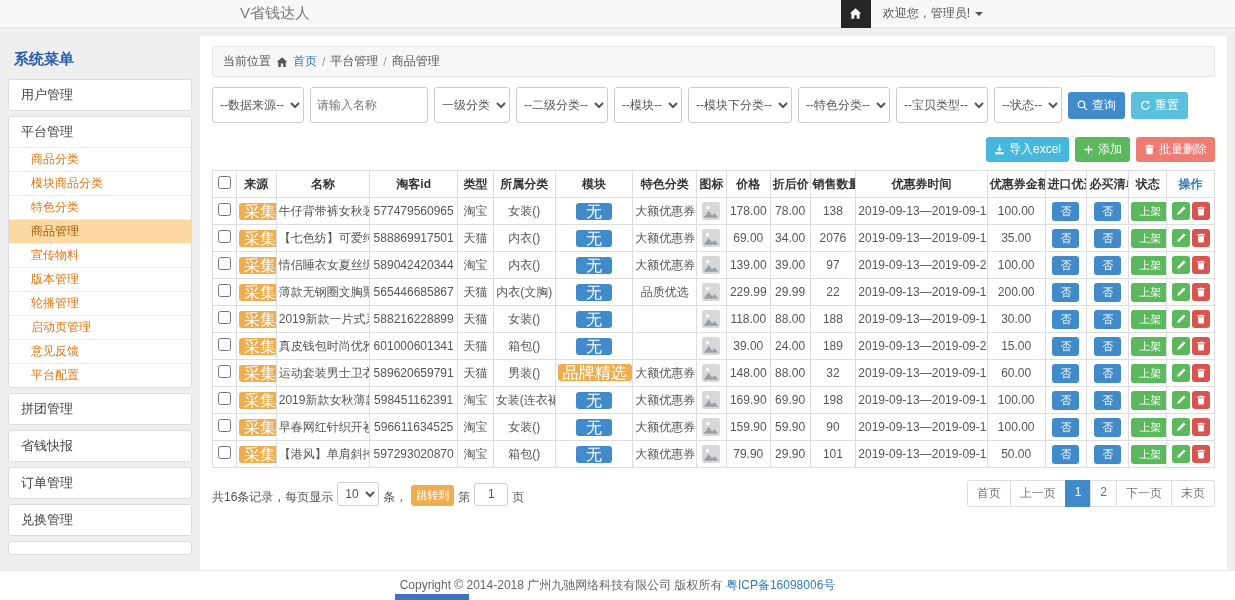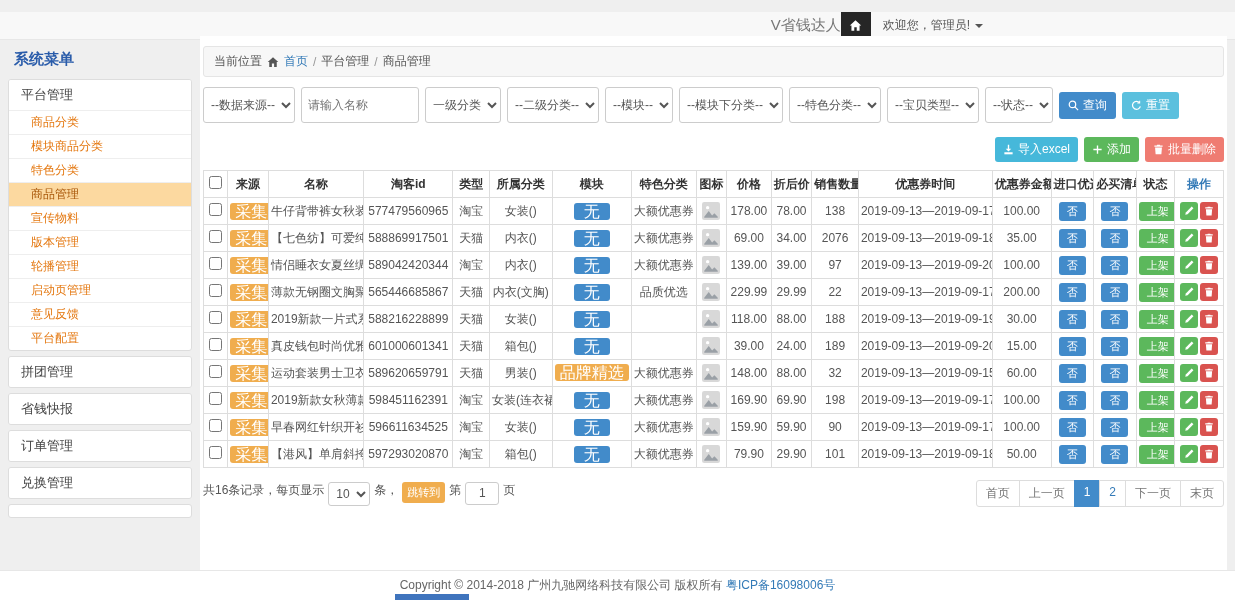--- a/index.html
+++ b/index.html
@@ -2,41 +2,41 @@
 <html style="--primary: #428bca; --success: #5cb85c; --warning: #f0ad4e; --danger: #d9534f; --info: #5bc0de; --teal: #46b8da; --salmon: #ef7c72; --link: #337ab7; --sidebar-link: #e4770f; --sidebar-active-bg: #fcd9a0;"><head>
 <meta charset="utf-8">
 <style>
   *{box-sizing:border-box;margin:0;padding:0}
   html,body{width:1235px;height:600px;overflow:hidden;background:#efefef;
     font-family:"Liberation Sans","DejaVu Sans",sans-serif;font-size:12px;color:#333}
   body{position:relative}
 
   
   .topbar{height:28px;background:#f8f8f8;border-bottom:1px solid #e7e7e7}
-  .topbar-inner{width:755px;margin:12px auto;height:100%;display:flex;align-items:center;justify-content:flex-end}
+  .topbar-inner{width:755px;margin:0 auto;height:100%;display:flex;align-items:center;justify-content:space-between}
   .brand{color:#777;font-size:15px}
   .topbar-right{display:flex;align-items:center;height:100%}
   .home-btn{width:30px;height:28px;background:#262626;display:flex;align-items:center;justify-content:center;cursor:pointer}
   .welcome{display:flex;align-items:center;gap:5px;padding:0 12px;color:#555;cursor:pointer}
   .caret{display:inline-block;width:0;height:0;border-left:4px solid transparent;border-right:4px solid transparent;border-top:4px solid #555}
 
   
   .sidebar{position:absolute;left:8px;top:42px;width:184px}
   .sidebar-title{font-size:15px;font-weight:bold;color:#2a5caa;padding:8px 6px 10px}
   .panel{background:#fff;border:1px solid #ddd;border-radius:3px;margin-bottom:5px;overflow:hidden}
   .menu-heading{padding:6px 12px;font-size:13px;color:#444;cursor:pointer;background:#fff}
   .submenu{border-top:1px solid #eee}
   .submenu-item{display:block;padding:4px 12px 4px 22px;font-size:12px;line-height:15px;
     color:var(--sidebar-link,#e4770f);border-bottom:1px solid #eee;cursor:pointer;text-decoration:none}
   .submenu-item:last-child{border-bottom:none}
   .submenu-item.active{background:var(--sidebar-active-bg,#fcd9a0);color:#a85708}
   .panel.partial{height:14px}
 
   
-  .main{position:absolute;left:200px;top:36px;right:8px;bottom:30px;background:#fff;padding:10px 3px;overflow:hidden}
+  .main{position:absolute;left:200px;top:36px;right:8px;bottom:30px;background:#fff;padding:10px 12px;overflow:hidden}
   .breadcrumb{background:#f7f7f7;border:1px solid #e5e5e5;border-radius:3px;padding:6px 10px;
     display:flex;align-items:center;gap:5px;color:#555}
   .breadcrumb a{color:var(--link,#337ab7);text-decoration:none;cursor:pointer}
   .breadcrumb .sep{color:#999}
 
   .filter-row{display:flex;align-items:center;gap:6px;margin-top:10px;flex-wrap:nowrap}
   .filter-controls{display:flex;align-items:center;gap:6px}
   select,.filter-input,.jump-input{height:36px;border:1px solid #ccc;border-radius:3px;background:#fff;
     font-size:12px;color:#555;padding:2px 3px;font-family:inherit}
   .filter-input{width:118px;padding:2px 6px}
@@ -69,21 +69,21 @@
   .pill-green{background:var(--success,#5cb85c)}
   .icon-btn{display:inline-flex;align-items:center;justify-content:center;width:18px;height:18px;
     border-radius:3px;border:none;cursor:pointer;margin:0 1px;vertical-align:middle}
   .icon-btn.edit{background:var(--success,#5cb85c)}
   .icon-btn.del{background:var(--danger,#d9534f)}
   .thumb{display:inline-flex;width:18px;height:18px;vertical-align:middle}
   .module-extra{font-size:11px;color:#555;margin-left:2px}
 
   
   .pagination-row{display:flex;justify-content:space-between;align-items:center;margin-top:12px}
-  .page-info{display:flex;align-items:flex-start;gap:4px;color:#555}
+  .page-info{display:flex;align-items:flex-end;gap:4px;color:#555}
   .page-size-select{height:24px}
   .jump-btn{background:var(--warning,#f0ad4e);color:#fff;border:none;border-radius:3px;padding:3px 5px;font-size:11px;cursor:pointer;font-family:inherit}
   .jump-input{width:34px;height:23px;text-align:center}
   .pager{display:flex}
   .pager a{display:inline-block;border:1px solid #ddd;background:#fff;padding:4px 9px;margin-left:-1px;
     color:#777;text-decoration:none;font-size:12px;cursor:pointer}
   .pager a.num{color:var(--link,#337ab7)}
   .pager a.active{background:var(--primary,#428bca);border-color:var(--primary,#428bca);color:#fff}
   .pager a.first{border-radius:3px 0 0 3px}
   .pager a.last{border-radius:0 3px 3px 0}
@@ -112,20 +112,23 @@
         <span>欢迎您，管理员!</span>
         <span class="caret"></span>
       </div>
     </div>
   </div>
 </div>
 
 <aside class="sidebar">
   <div class="sidebar-title">系统菜单</div>
   <div id="menu">
+      <div class="panel">
+        <div class="menu-heading">用户管理</div>
+      </div>
       <div class="panel">
         <div class="menu-heading">平台管理</div>
         <div class="submenu">
           <a class="submenu-item">商品分类</a>
           <a class="submenu-item">模块商品分类</a>
           <a class="submenu-item">特色分类</a>
           <a class="submenu-item active">商品管理</a>
           <a class="submenu-item">宣传物料</a>
           <a class="submenu-item">版本管理</a>
           <a class="submenu-item">轮播管理</a>

